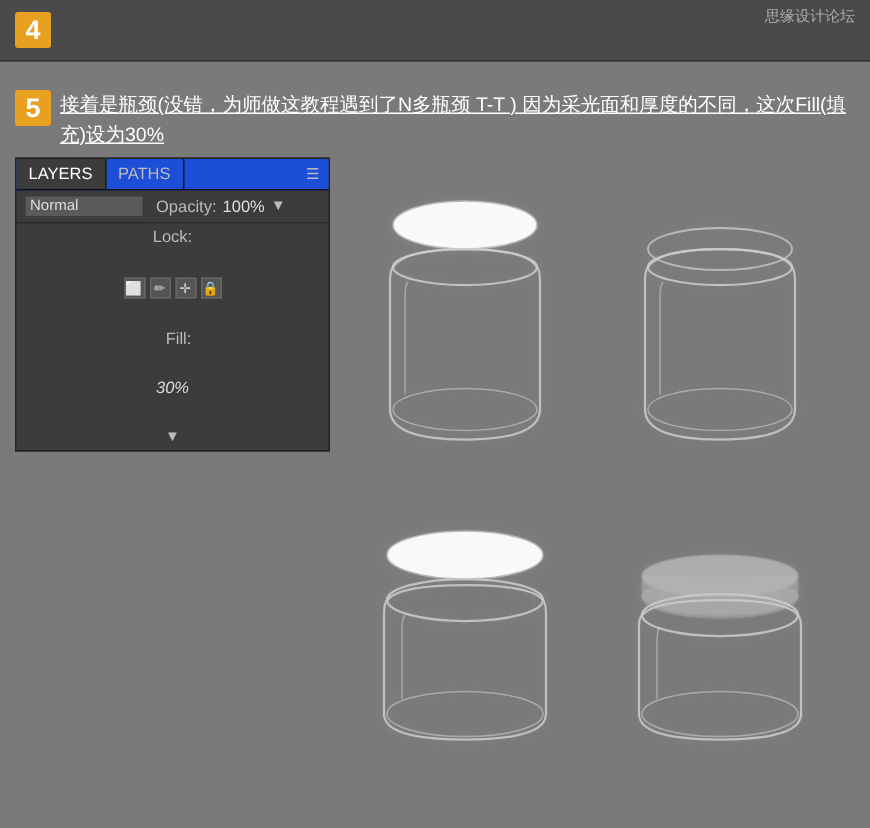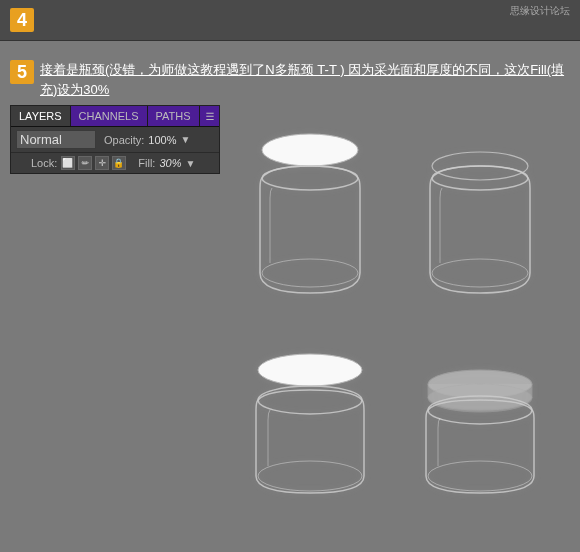--- a/index.html
+++ b/index.html
@@ -81,21 +81,21 @@
       position: absolute;
       top: 105px;
       left: 10px;
       width: 210px;
       background: #3c3c3c;
       border: 1px solid #222;
       font-size: 11px;
     }
     .ps-tabs {
       display: flex;
-      background: #4c1d95;
+      background: #1d4ed8;
       border-bottom: 1px solid #111;
       align-items: center;
     }
     .ps-tab {
       padding: 4px 8px;
       color: #bbb;
       font-size: 11px;
       cursor: pointer;
       border-right: 1px solid #1a1a1a;
     }
@@ -113,41 +113,42 @@
       display: flex;
       align-items: center;
       padding: 3px 5px;
       gap: 4px;
       border-bottom: 1px solid #2a2a2a;
     }
     .ps-blend-select {
       background: #5a5a5a;
       color: #ddd;
       border: 1px solid #3a3a3a;
-      font-size: 13px;
+      font-size: 10px;
       padding: 1px 3px;
       width: 80px;
       appearance: none;
       -webkit-appearance: none;
     }
     .ps-opacity-label {
       color: #bbb;
       font-size: 11px;
       margin-left: 4px;
     }
     .ps-opacity-value {
       color: #ddd;
       font-size: 11px;
       text-align: right;
     }
     .ps-row2 {
       display: flex;
       align-items: center;
-      padding: 3px 20px;
-      gap: 4px;
+      padding: 3px 5px;
+      gap: 21px;
+      flex-direction: column;
     }
     .ps-lock-label {
       color: #bbb;
       font-size: 11px;
     }
     .ps-lock-icons {
       display: flex;
       gap: 3px;
       align-items: center;
     }
@@ -224,21 +225,20 @@
   <div class="step5-label">
     <div class="step5-number">5</div>
     <div class="step5-text">接着是瓶颈(没错，为师做这教程遇到了N多瓶颈 T-T )
 因为采光面和厚度的不同，这次Fill(填充)设为30%</div>
   </div>
 </div>
 
 <div class="ps-panel">
   <div class="ps-tabs">
     <div class="ps-tab active">LAYERS</div>
-    <div class="ps-tab">CHANNELS</div>
     <div class="ps-tab">PATHS</div>
     <div class="ps-tab-menu">☰</div>
   </div>
   <div class="ps-row1">
     <select class="ps-blend-select">
       <option>Normal</option>
     </select>
     <span class="ps-opacity-label">Opacity:</span>
     <span class="ps-opacity-value">100%</span>
     <span style="color:#bbb;font-size:10px;">▼</span>

